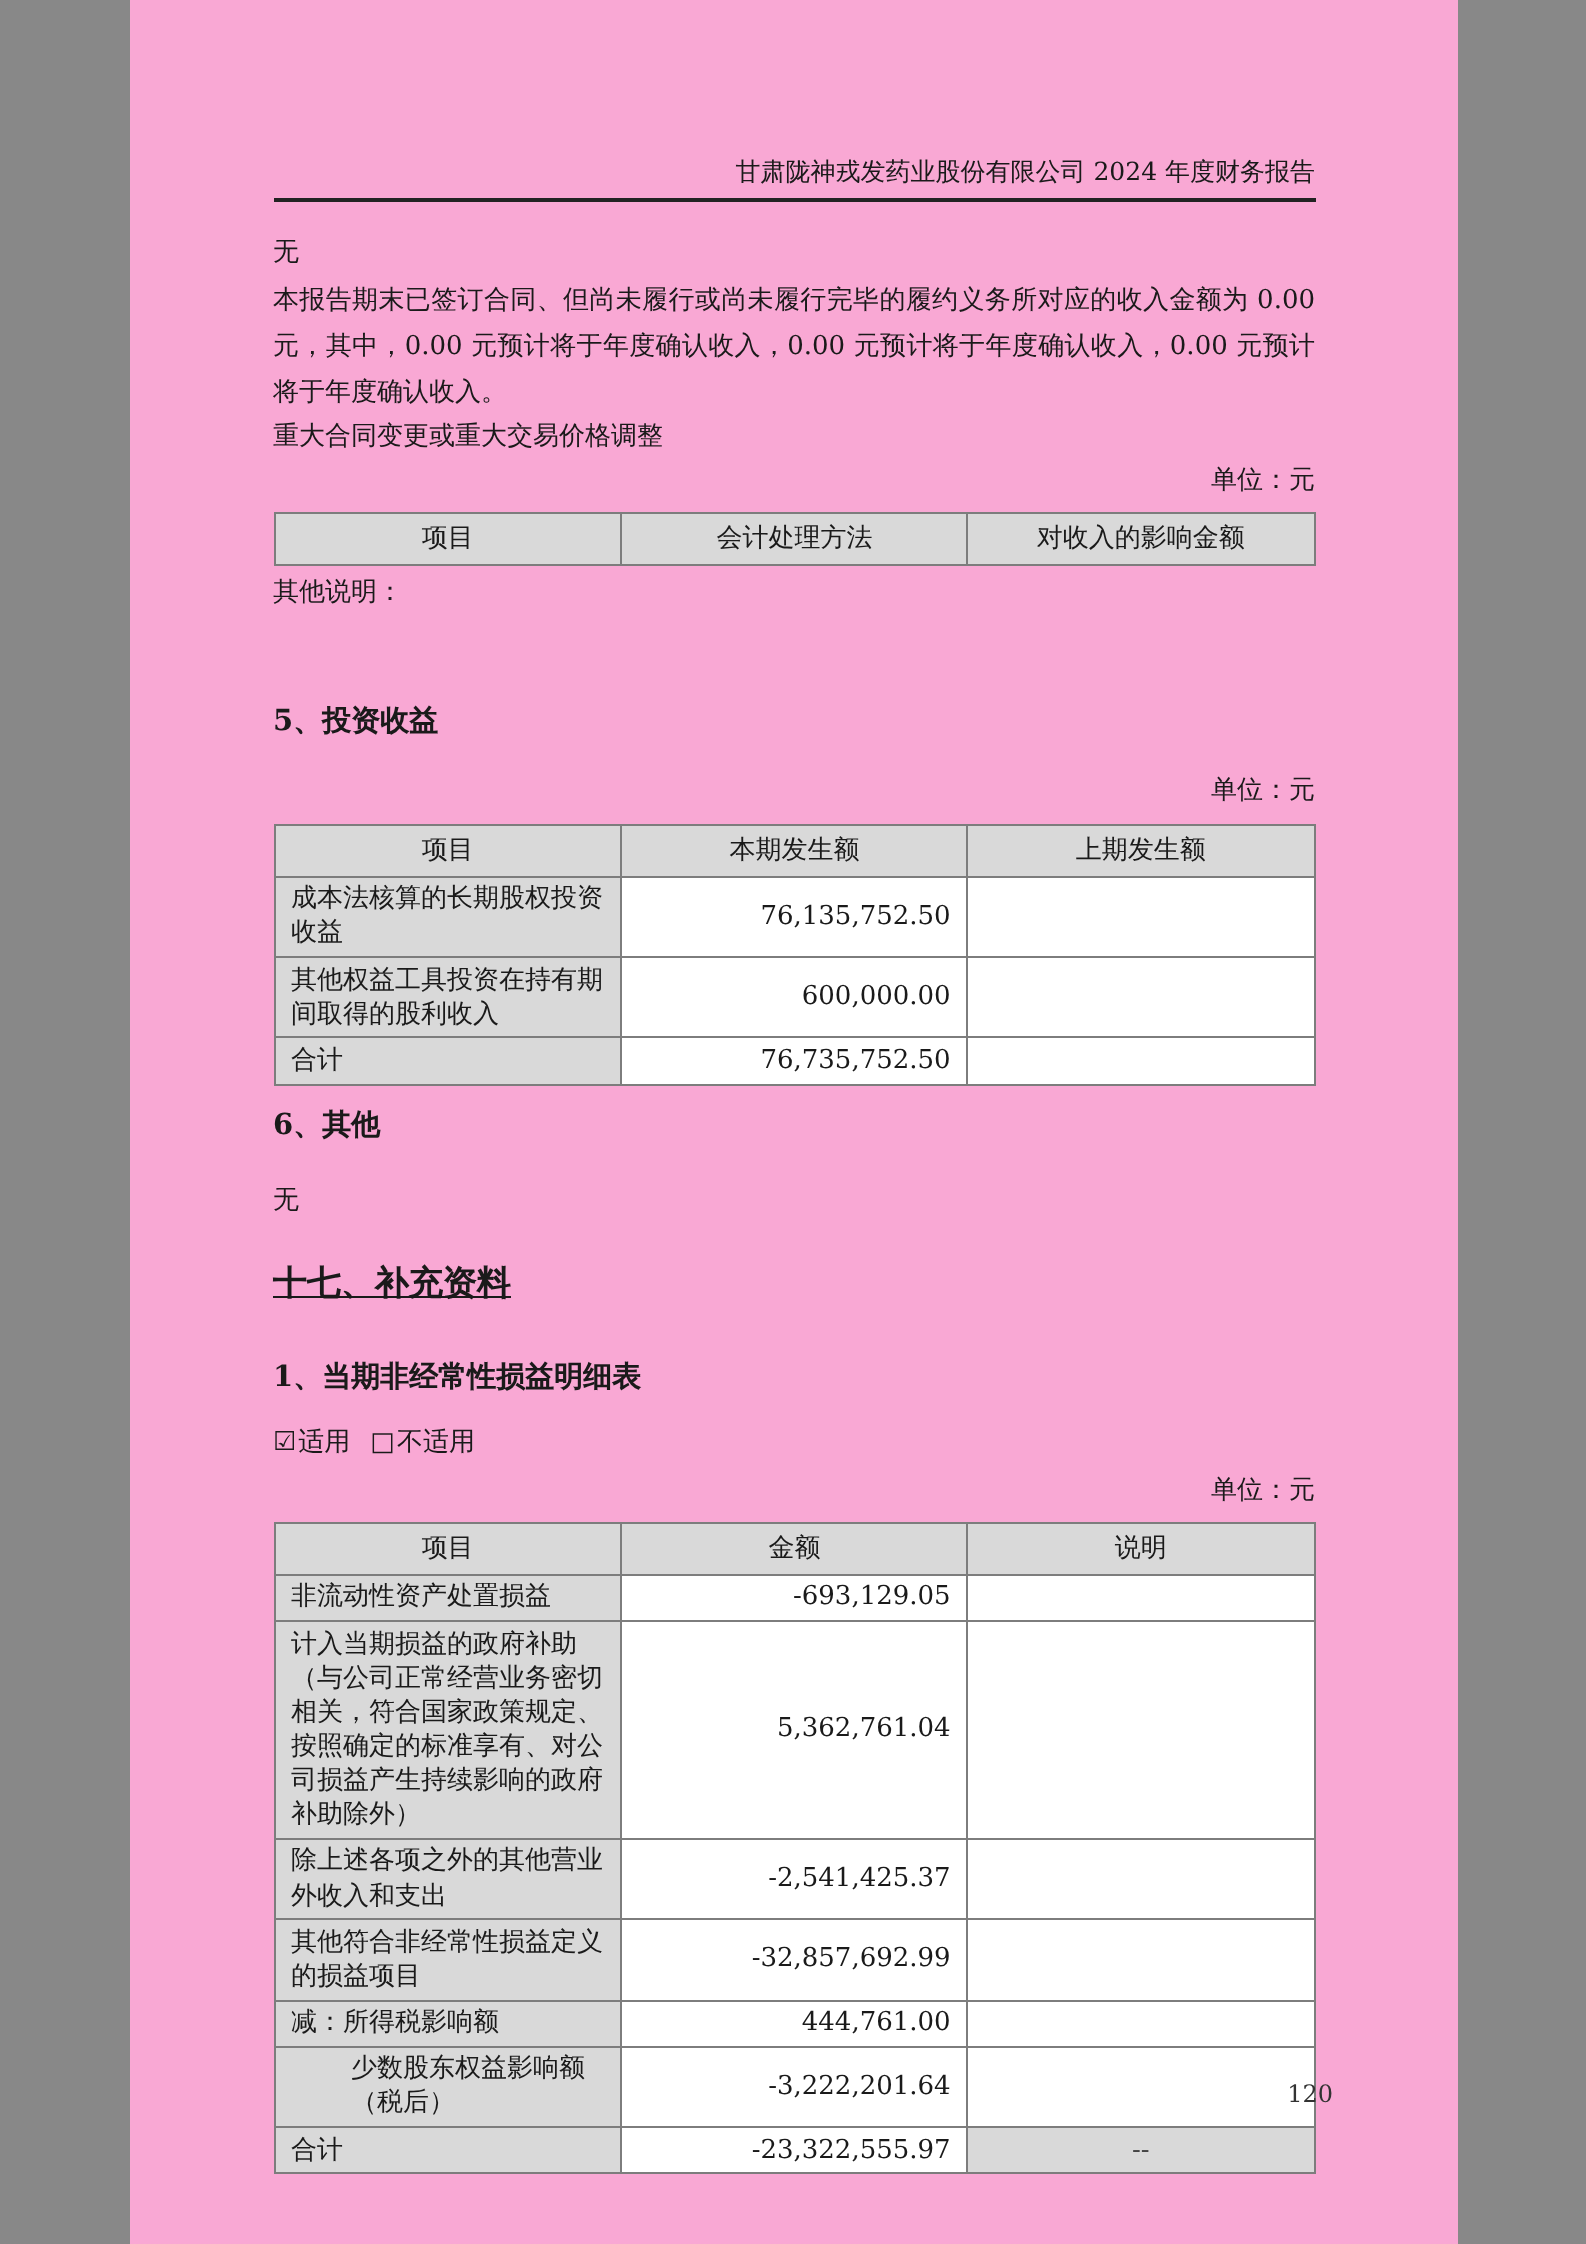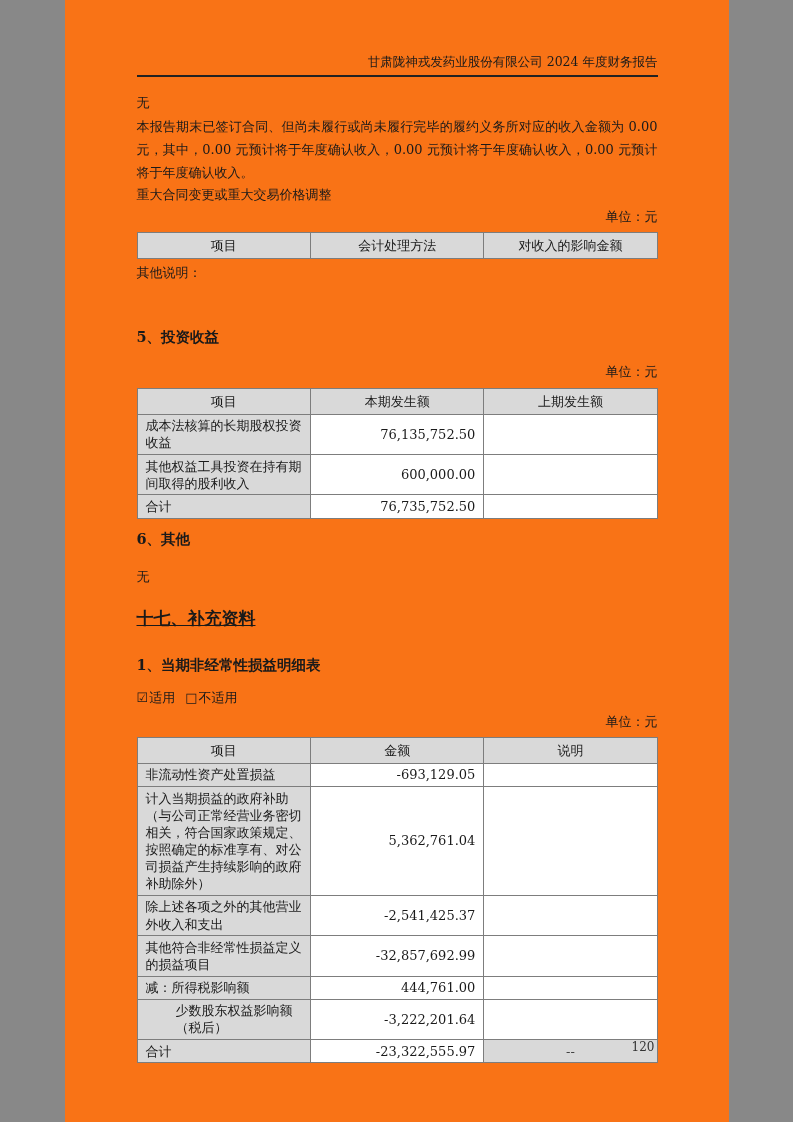--- a/index.html
+++ b/index.html
@@ -1,24 +1,24 @@
 <!DOCTYPE html>
 <html lang="zh"><head>
 <meta charset="utf-8">
 <style>
   * { margin:0; padding:0; box-sizing:border-box; }
   html,body { background:#888; }
   .page {
     position:relative;
     width:664px; height:1122px;
     margin:0 auto;
-    background:#f97316;
+    background:#f9a8d4;
     color:#1a1a1a;
     font-family:"DejaVu Serif","Liberation Serif",serif;
-    padding:54px 71px 0 72px;
+    padding:78px 71px 0 72px;
     overflow:hidden;
   }
   .doc-header {
     text-align:right;
     font-size:12.5px;
     line-height:1.3;
     padding-bottom:5px;
     border-bottom:2px solid #222222;
   }
   .body-text { font-size:13px; line-height:1.75; }
@@ -70,21 +70,21 @@
     text-align:center;
     padding:4px 8px;
   }
   td.c-item { background:#d9d9d9; text-align:left; }
   td.c-item.indent { padding-left:38px; }
   td.c-amount { text-align:right; padding-right:13px; background:#ffffff; }
   td.c-note { background:#ffffff; }
   td.dash-cell { background:#d9d9d9; text-align:center; color:#444; }
   .page-number {
     position:absolute;
-    top:1040px; right:74px;
+    top:1040px; right:62px;
     font-size:12px;
     color:#333;
   }
 </style>
 </head>
 <body>
 
 <div class="page">
 
   <header class="doc-header">

